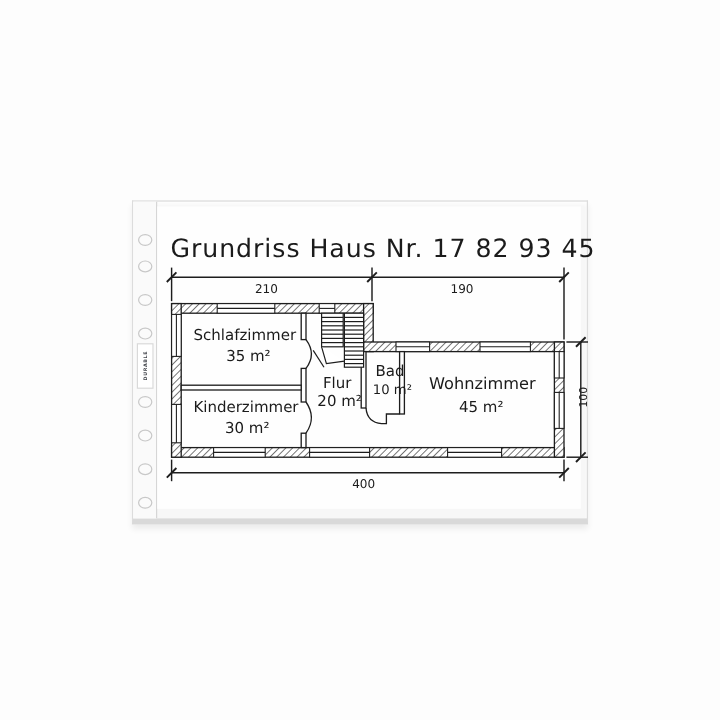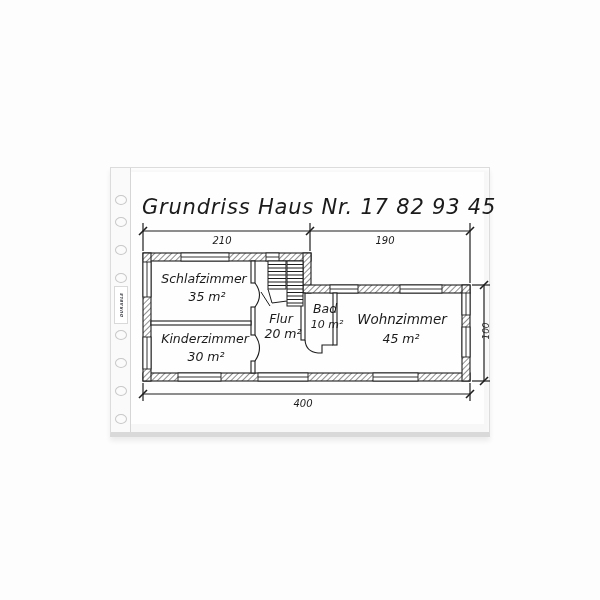--- a/index.html
+++ b/index.html
@@ -1,17 +1,17 @@
 <!DOCTYPE html>
 <html><head>
 <meta charset="utf-8">
 <style>
   html,body{margin:0;padding:0;}
   body{width:600px;height:600px;background:#fdfdfd;font-family:"DejaVu Sans",sans-serif;}
-  .stage{position:relative;width:600px;height:531px;overflow:hidden;background:#fdfdfd;font-style:italic;}
+  .stage{position:relative;width:600px;height:531px;overflow:hidden;background:#fdfdfd;}
   .sheet{
     position:absolute;left:110px;top:167px;width:378px;height:264px;
     background:#f7f7f7;
     border:1px solid #dcdcdc;
     border-bottom:5px solid #d9d9d9;
     box-shadow:0 4px 5px rgba(0,0,0,0.07), inset 0 2px 3px rgba(255,255,255,0.9);
   }
   .punch-strip{
     position:absolute;left:0;top:0;width:19px;height:100%;
     background:#fafafa;border-right:1px solid #d6d6d6;

